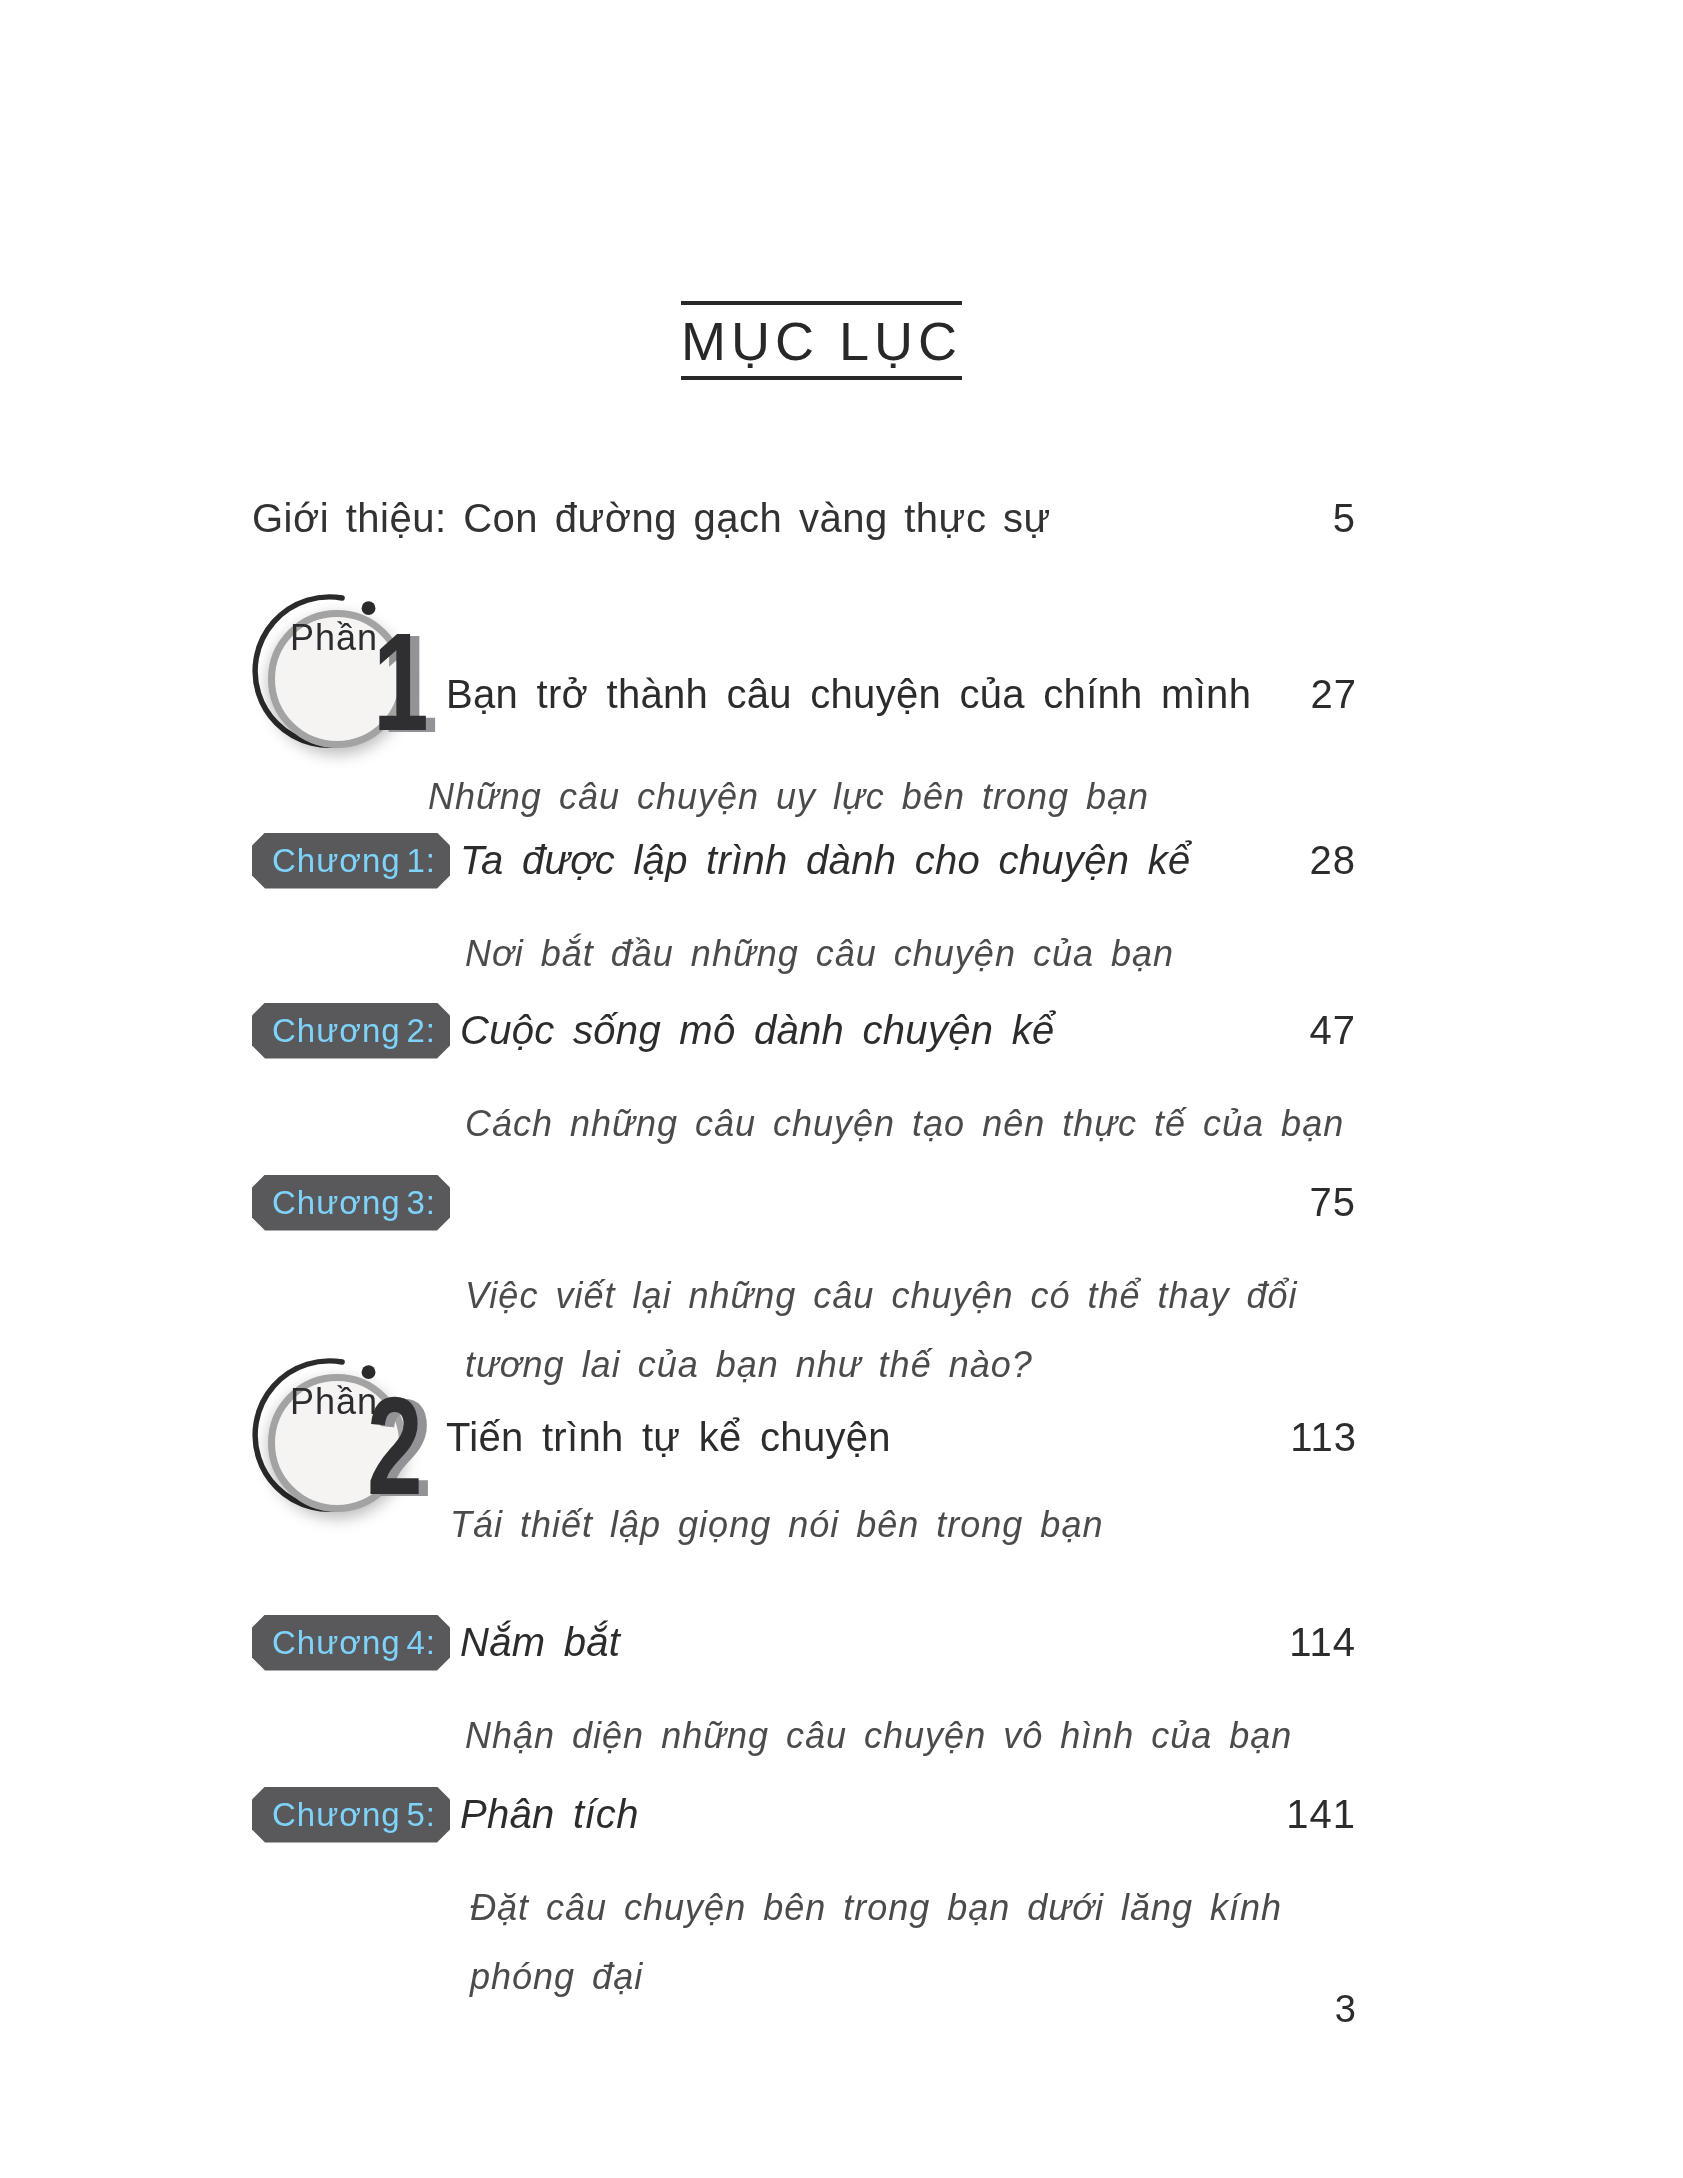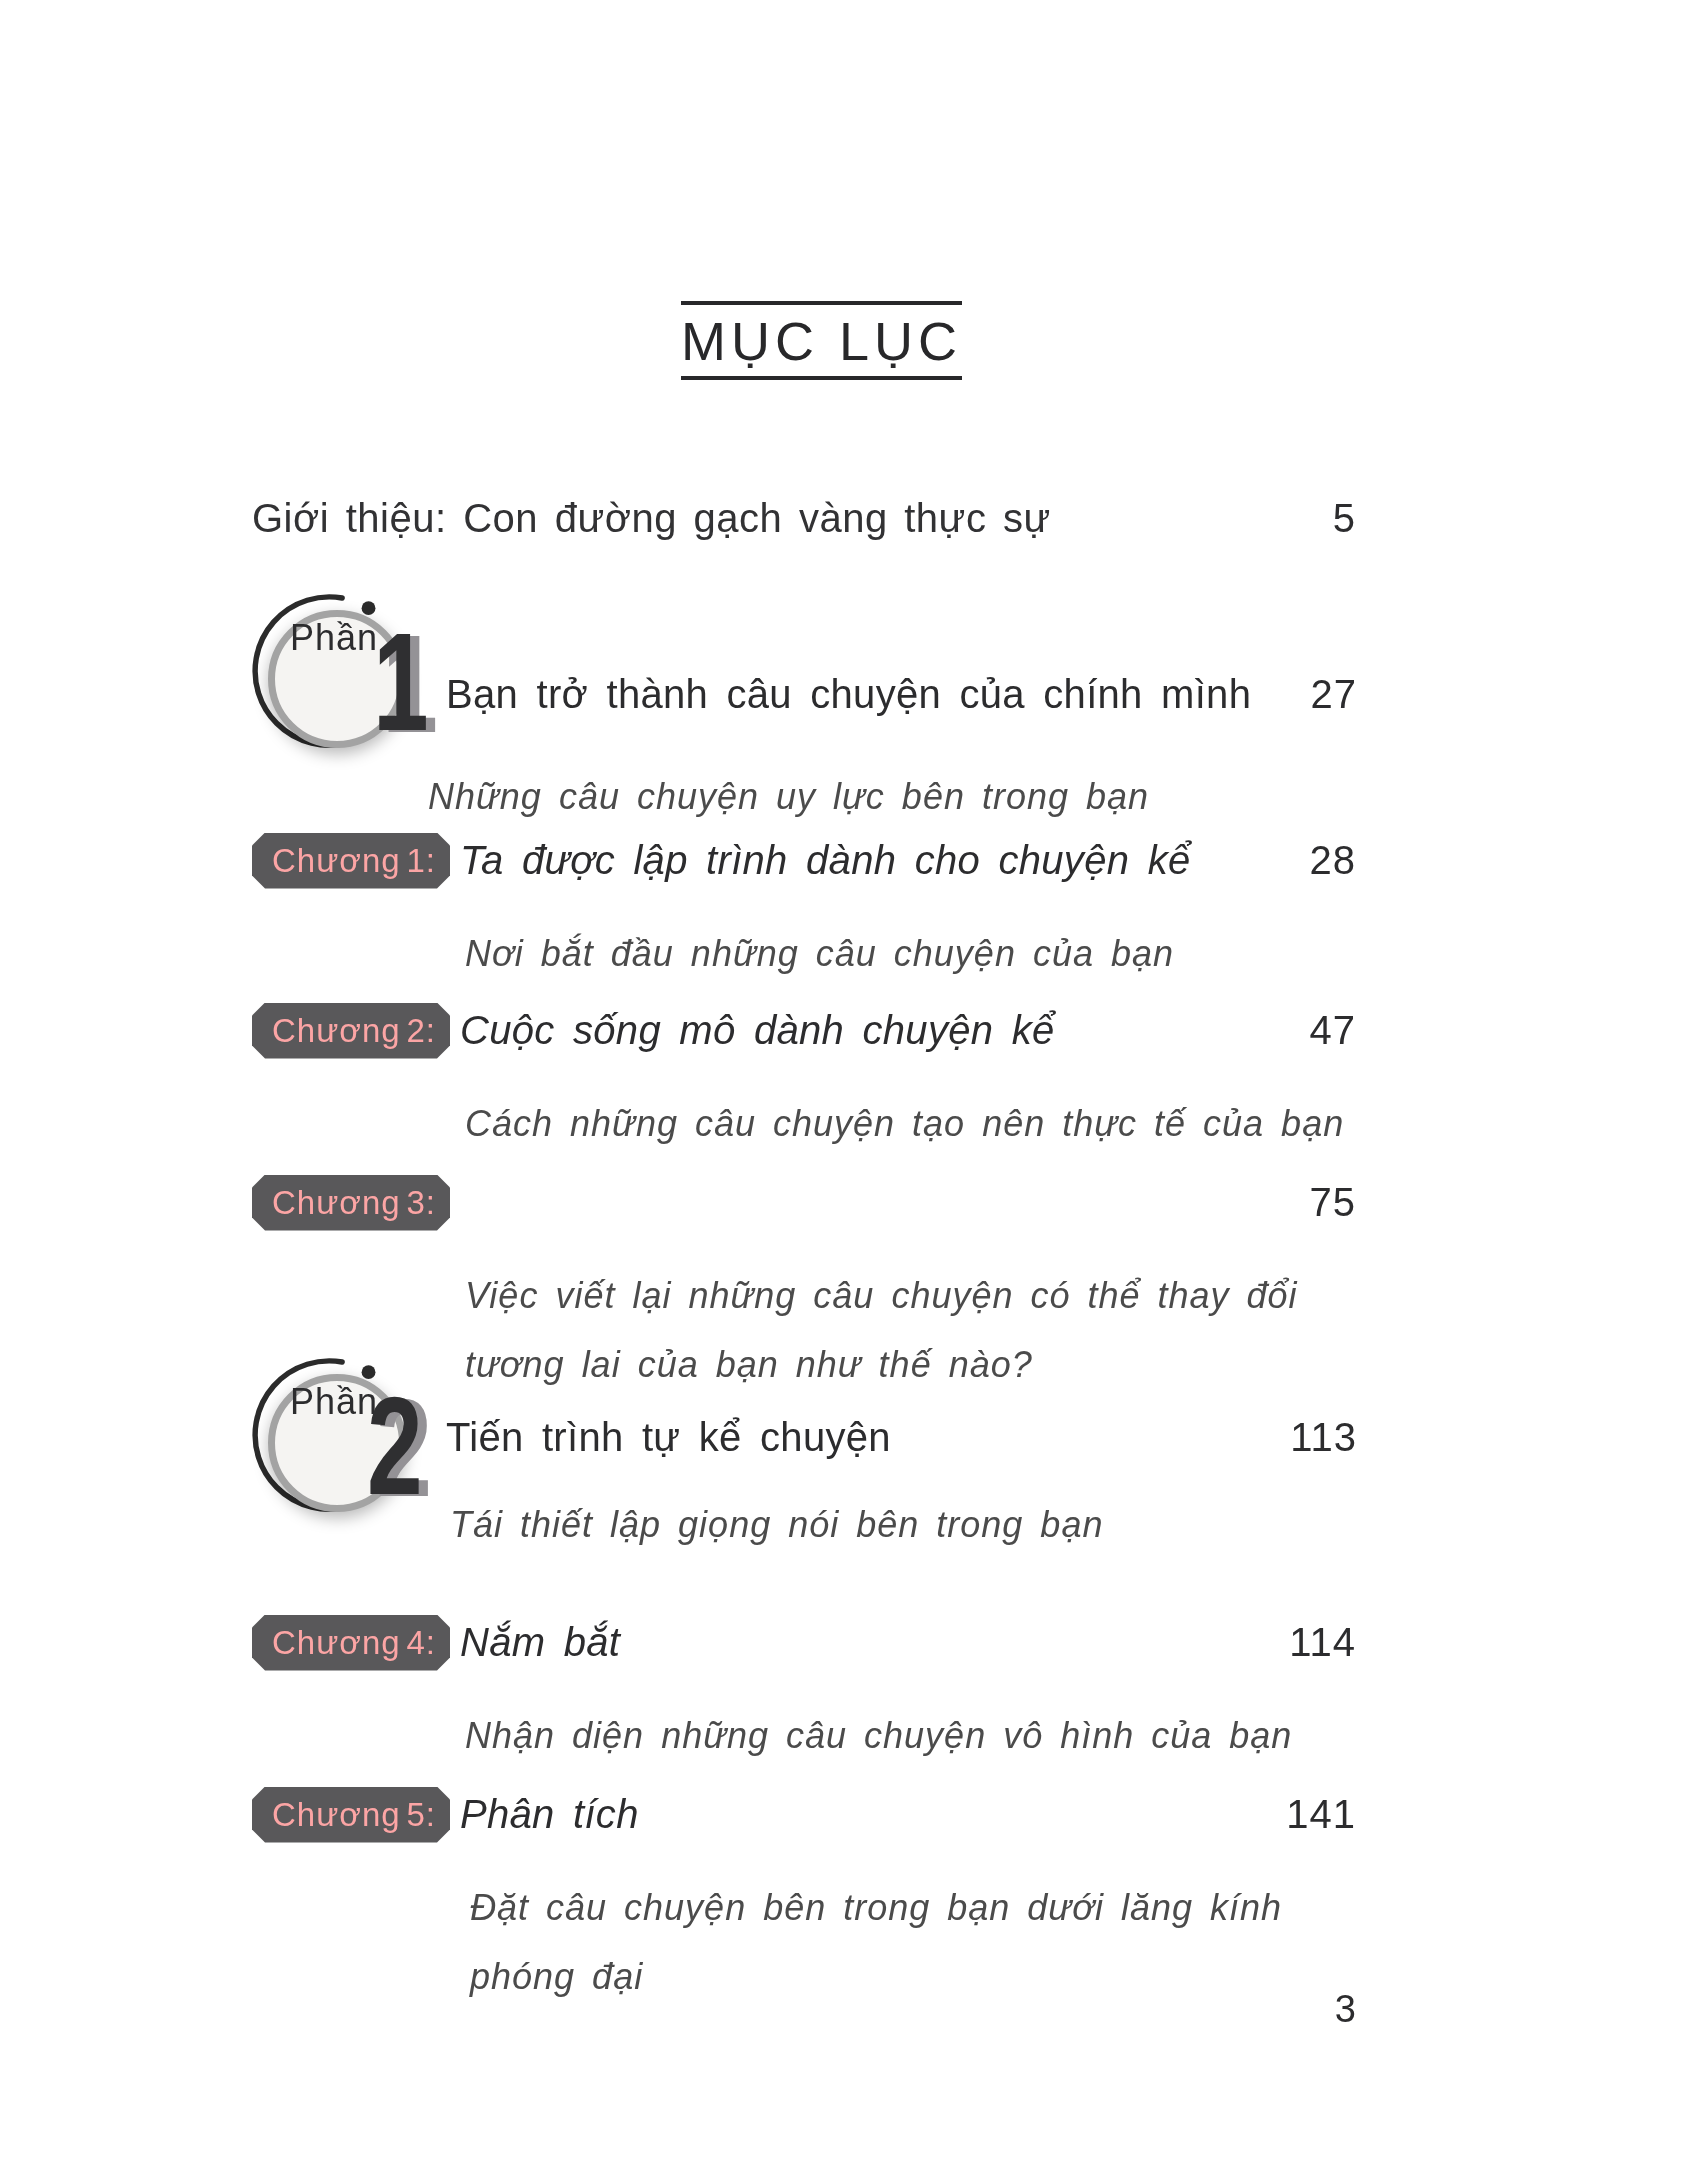--- a/index.html
+++ b/index.html
@@ -49,21 +49,21 @@
   .p2-row{top:1412px;height:50px;left:446px;width:911px;}
   .p2-sub{top:1490px;left:450px;}
 
   
   .chapter-row{height:57px;}
   .chapter-badge{flex:0 0 198px;height:56px;background:var(--badge-bg,#59585a);
       clip-path:polygon(13px 0%,calc(100% - 13px) 0%,100% 13px,100% calc(100% - 13px),
                         calc(100% - 13px) 100%,13px 100%,0% calc(100% - 13px),0% 13px);
       display:flex;align-items:center;justify-content:space-between;
       padding:0 14px 0 20px;box-sizing:border-box;}
-  .chapter-badge span{color:#fca5a5;font-size:33px;letter-spacing:1px;}
+  .chapter-badge span{color:#7dd3fc;font-size:33px;letter-spacing:1px;}
   .chapter-row .entry-title{margin-left:10px;font-style:italic;}
 
   .ch1-row{top:832px;} .ch1-sub{top:919px;left:465px;}
   .ch2-row{top:1002px;} .ch2-sub{top:1089px;left:465px;}
   .ch3-row{top:1174px;} .ch3-sub{top:1261px;left:465px;}
   .ch4-row{top:1614px;} .ch4-sub{top:1701px;left:465px;}
   .ch5-row{top:1786px;} .ch5-sub{top:1873px;left:438px;margin-left:32px;}
 
   
   .folio{position:absolute;top:1988px;right:327px;font-size:38px;color:#2c2c2e;}

